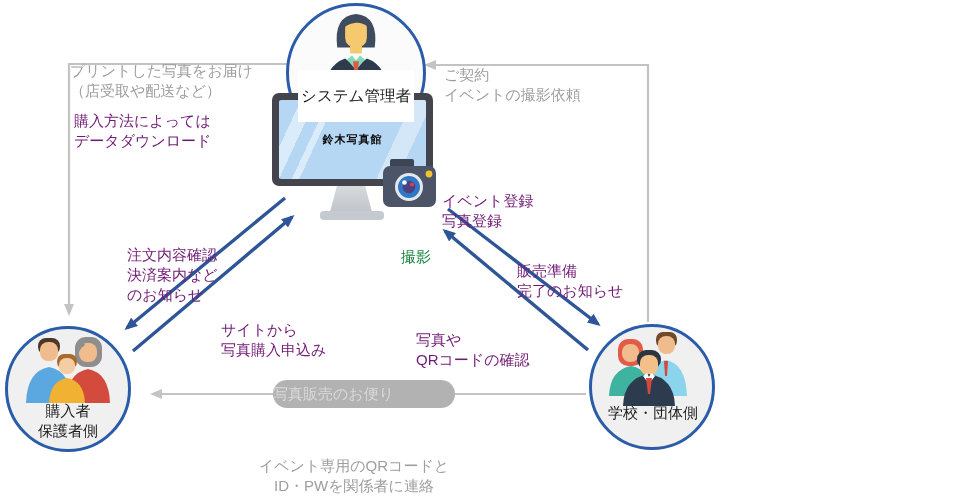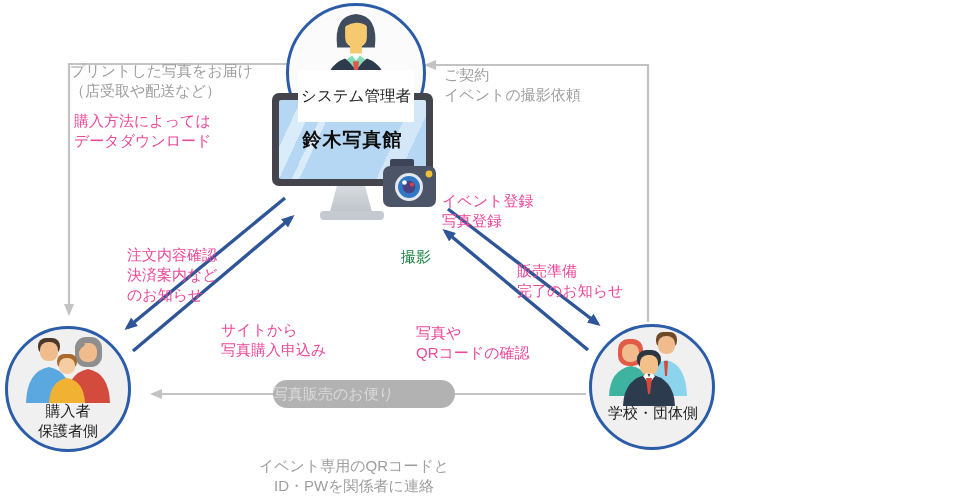--- a/index.html
+++ b/index.html
@@ -6,21 +6,21 @@
   #canvas {
     position:relative; width:957px; height:504px; background:#ffffff;
     font-family:"Liberation Sans","DejaVu Sans",sans-serif; overflow:hidden;
   }
   svg.connectors { position:absolute; left:0; top:0; z-index:1; }
   .gline { stroke:#c3c3c3; stroke-width:2.2; fill:none; }
   .bline { stroke:#2e5597; stroke-width:3.4; fill:none; }
 
   .lbl { position:absolute; font-size:15px; line-height:20px; white-space:nowrap; z-index:6;margin-top:41px; }
   .lbl.gray { color:#9e9e9e; }
-  .lbl.navy { color:#ec4899; }
+  .lbl.navy { color:#701a75; }
   .lbl.center { text-align:center; }
 
   .node-circle {
     position:absolute; border-radius:50%; box-sizing:border-box;
     border:3px solid #2a5ca8; background:#f0f0f0; z-index:2;
   }
   #admin-circle { left:286px; top:3px; width:140px; height:140px; background:#fbfbfb; }
   #purchaser-circle { left:5px; top:326px; width:126px; height:126px; border-width:3.5px; }
   #school-circle { left:589px; top:324px; width:126px; height:126px; border-width:3.5px; }
 
@@ -39,21 +39,21 @@
     position:absolute; left:7px; top:7px; right:7px; bottom:7px;
     background:#b5d7f3; border-radius:2px; overflow:hidden;
     display:flex; flex-direction:column; align-items:center; justify-content:center;
   }
   #monitor-screen:before {
     content:""; position:absolute; left:0; top:0; right:0; bottom:0;
     background:linear-gradient(115deg, transparent 12%, rgba(255,255,255,.5) 12%, rgba(255,255,255,.5) 20%,
       transparent 20%, transparent 27%, rgba(255,255,255,.5) 27%, rgba(255,255,255,.5) 31%, transparent 31%,
       transparent 73%, rgba(255,255,255,.4) 73%, rgba(255,255,255,.4) 84%, transparent 84%);
   }
-  .screen-line { position:relative; font-size:19px; font-weight:bold; color:#0d0d0d; line-height:23px; letter-spacing:1px; }
+  .screen-line { position:relative; font-size:11px; font-weight:bold; color:#0d0d0d; line-height:23px; letter-spacing:1px; }
   #monitor-neck {
     position:absolute; left:330px; top:185px; width:42px; height:27px; z-index:3;
     background:linear-gradient(#d7dbdf,#c0c5cb);
     clip-path:polygon(17% 0, 83% 0, 100% 100%, 0 100%);
   }
   #monitor-base {
     position:absolute; left:320px; top:211px; width:64px; height:9px;
     background:#c5cad0; border-radius:4px; z-index:3;
   }
   #camera { position:absolute; left:383px; top:158px; z-index:5; }
@@ -177,21 +177,21 @@
     <div>のお知らせ</div>
   </div>
   <div class="lbl navy" style="left:221px;top:279px;">
     <div>サイトから</div>
     <div>写真購入申込み</div>
   </div>
   <div class="lbl navy" style="left:517px;top:220px;">
     <div>販売準備</div>
     <div>完了のお知らせ</div>
   </div>
-  <div class="lbl navy" style="left:416px;top:282px;">
+  <div class="lbl navy" style="left:416px;top:289px;">
     <div>写真や</div>
     <div>QRコードの確認</div>
   </div>
 
   <div id="newsletter-pill">
     <span>写真販売のお便り</span>
   </div>
   <div class="lbl gray center" style="left:234px;top:415px;width:240px;">
     <div>イベント専用のQRコードと</div>
     <div>ID・PWを関係者に連絡</div>

